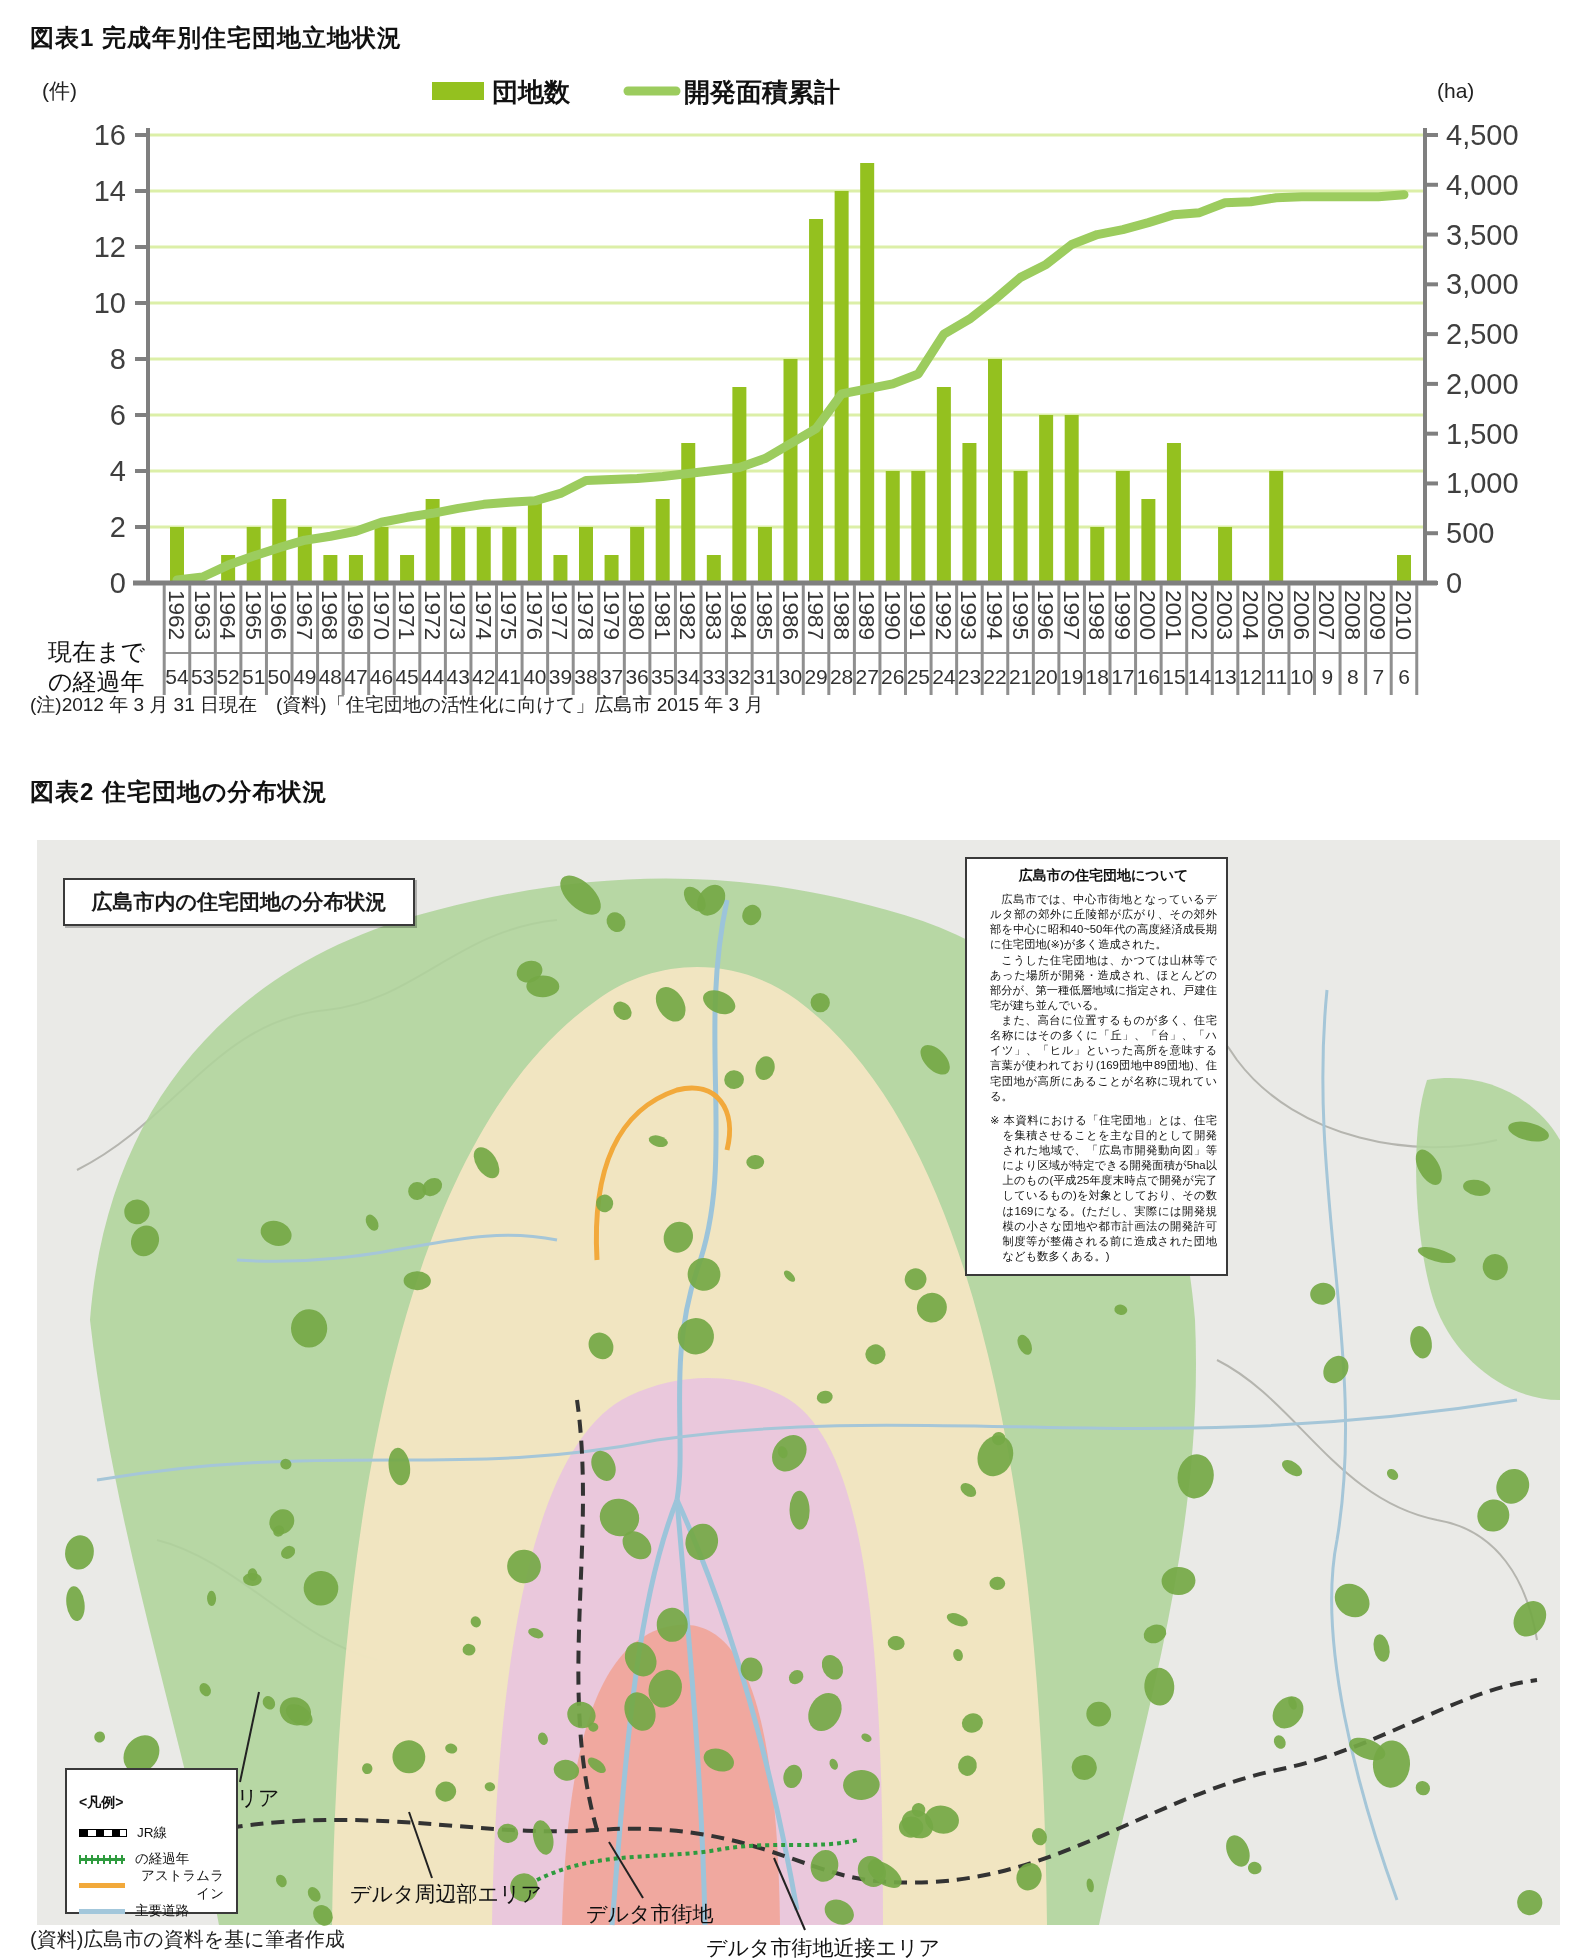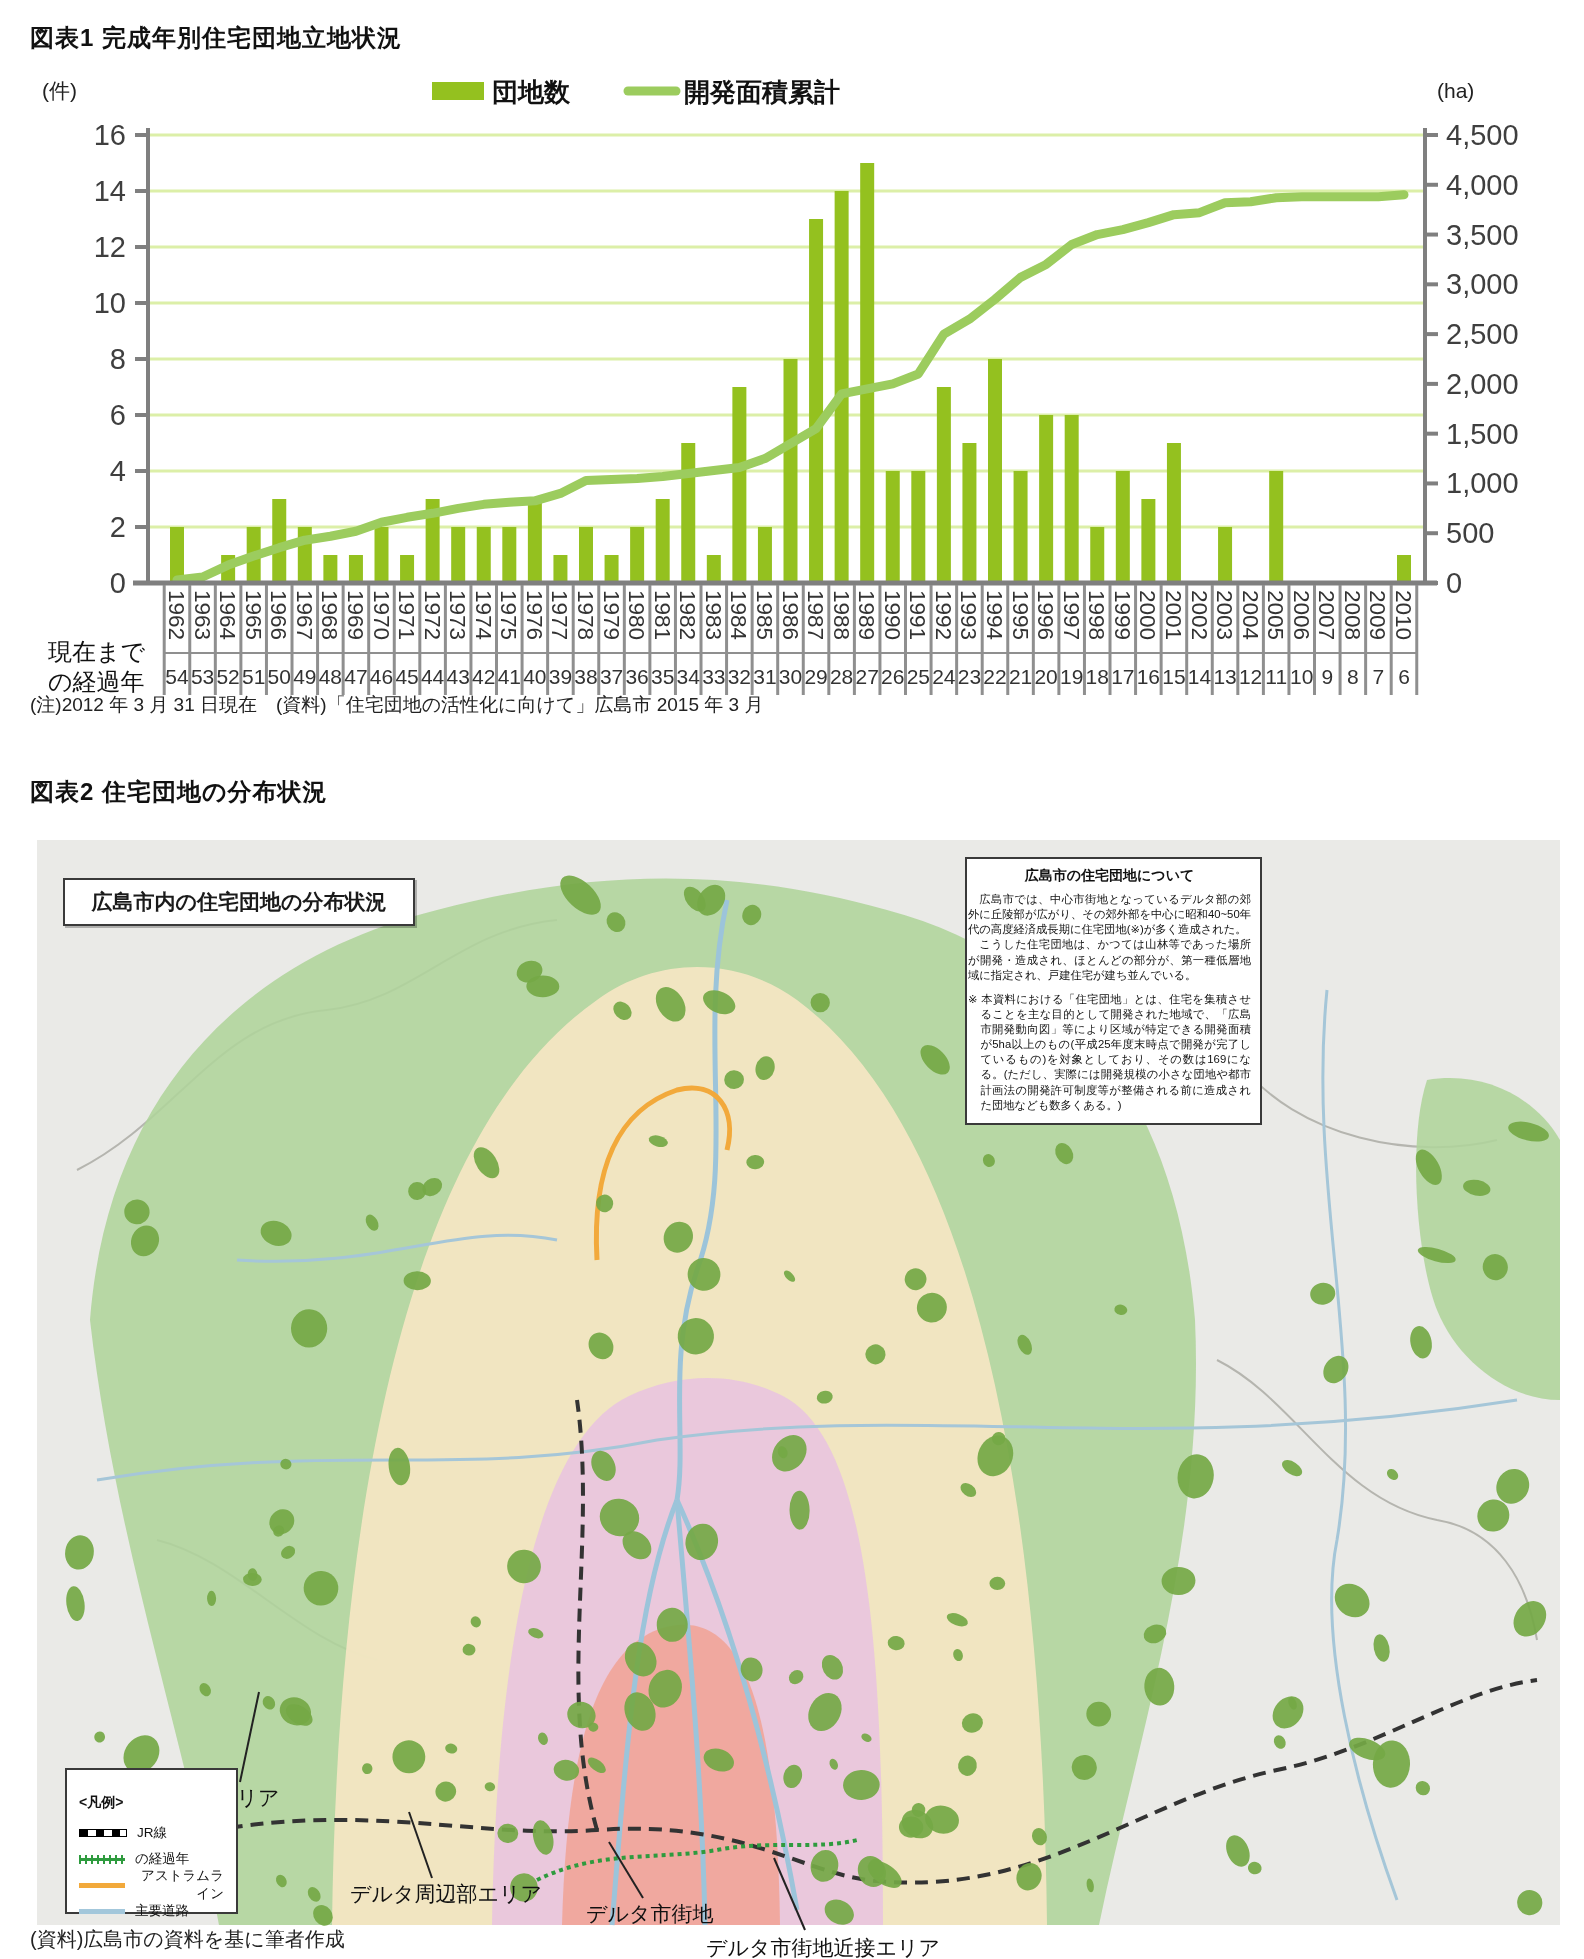--- a/index.html
+++ b/index.html
@@ -7,22 +7,22 @@
   #page{position:relative;width:1584px;height:1959px;background:#fff;overflow:hidden;}
   .abs{position:absolute;}
   .fig-title{font-size:24px;font-weight:bold;color:#111;letter-spacing:1px;}
   .note-text{font-size:19px;color:#222;}
   #chart-svg{position:absolute;left:0;top:0;}
   
   #map{position:absolute;left:37px;top:840px;width:1523px;height:1085px;background:#eaeae7;}
   #map svg{position:absolute;left:0;top:0;}
   .map-title-box{position:absolute;left:26px;top:38px;width:348px;height:44px;background:#fff;
     border:2px solid #3a3a3a;font-size:21px;font-weight:bold;text-align:center;line-height:44px;box-shadow:2px 2px 0 rgba(0,0,0,.25);}
-  .info-box{position:absolute;left:928px;top:17px;width:297px;background:#fff;border:2px solid #3a3a3a;
-    padding:8px 9px 10px 1px;box-sizing:border-box;}
+  .info-box{position:absolute;left:928px;top:17px;width:263px;background:#fff;border:2px solid #3a3a3a;
+    padding:8px 9px 10px 23px;box-sizing:border-box;}
   .info-box h3{margin:0 0 7px 0;font-size:14px;text-align:center;font-weight:bold;color:#111;}
   .info-box p{margin:0;font-size:11.3px;line-height:1.34;text-align:justify;text-indent:1em;color:#111;}
   .info-box p.star{margin-top:9px;text-indent:-1.1em;padding-left:1.1em;}
   .area-label{position:absolute;font-size:21px;color:#101010;white-space:nowrap;}
   .legend-box{position:absolute;left:28px;top:928px;width:173px;height:146px;background:#fff;
     border:2px solid #3a3a3a;box-sizing:border-box;padding:24px 12px;}
   .legend-box .lg-title{font-size:14px;font-weight:bold;margin-bottom:8px;color:#111;}
   .lg-row{display:flex;align-items:center;height:26px;text-align:right;}
   .lg-sym{width:46px;margin-right:10px;flex:0 0 46px;}
   .lg-label{font-size:13.5px;color:#111;}
@@ -513,20 +513,21 @@
         <line x1="768" y1="1090" x2="737" y2="1018"></line>
       </g>
     </svg>
 
     <div class="map-title-box">広島市内の住宅団地の分布状況</div>
 
     <div class="info-box">
       <h3>広島市の住宅団地について</h3>
       <p>広島市では、中心市街地となっているデルタ部の郊外に丘陵部が広がり、その郊外部を中心に昭和40~50年代の高度経済成長期に住宅団地(※)が多く造成された。</p>
       <p>こうした住宅団地は、かつては山林等であった場所が開発・造成され、ほとんどの部分が、第一種低層地域に指定され、戸建住宅が建ち並んでいる。</p>
+      <p>また、高台に位置するものが多く、住宅名称にはその多くに「丘」、「台」、「ハイツ」、「ヒル」といった高所を意味する言葉が使われており(169団地中89団地)、住宅団地が高所にあることが名称に現れている。</p>
       <p class="star">※ 本資料における「住宅団地」とは、住宅を集積させることを主な目的として開発された地域で、「広島市開発動向図」等により区域が特定できる開発面積が5ha以上のもの(平成25年度末時点で開発が完了しているもの)を対象としており、その数は169になる。(ただし、実際には開発規模の小さな団地や都市計画法の開発許可制度等が整備される前に造成された団地なども数多くある。)</p>
     </div>
 
     <div class="area-label" style="left:115px;top:944px;">中山間エリア</div>
     <div class="area-label" style="left:313px;top:1040px;">デルタ周辺部エリア</div>
     <div class="area-label" style="left:549px;top:1060px;">デルタ市街地</div>
     <div class="area-label" style="left:669px;top:1094px;">デルタ市街地近接エリア</div>
 
     <div class="legend-box">
       <div class="lg-title">&lt;凡例&gt;</div>

